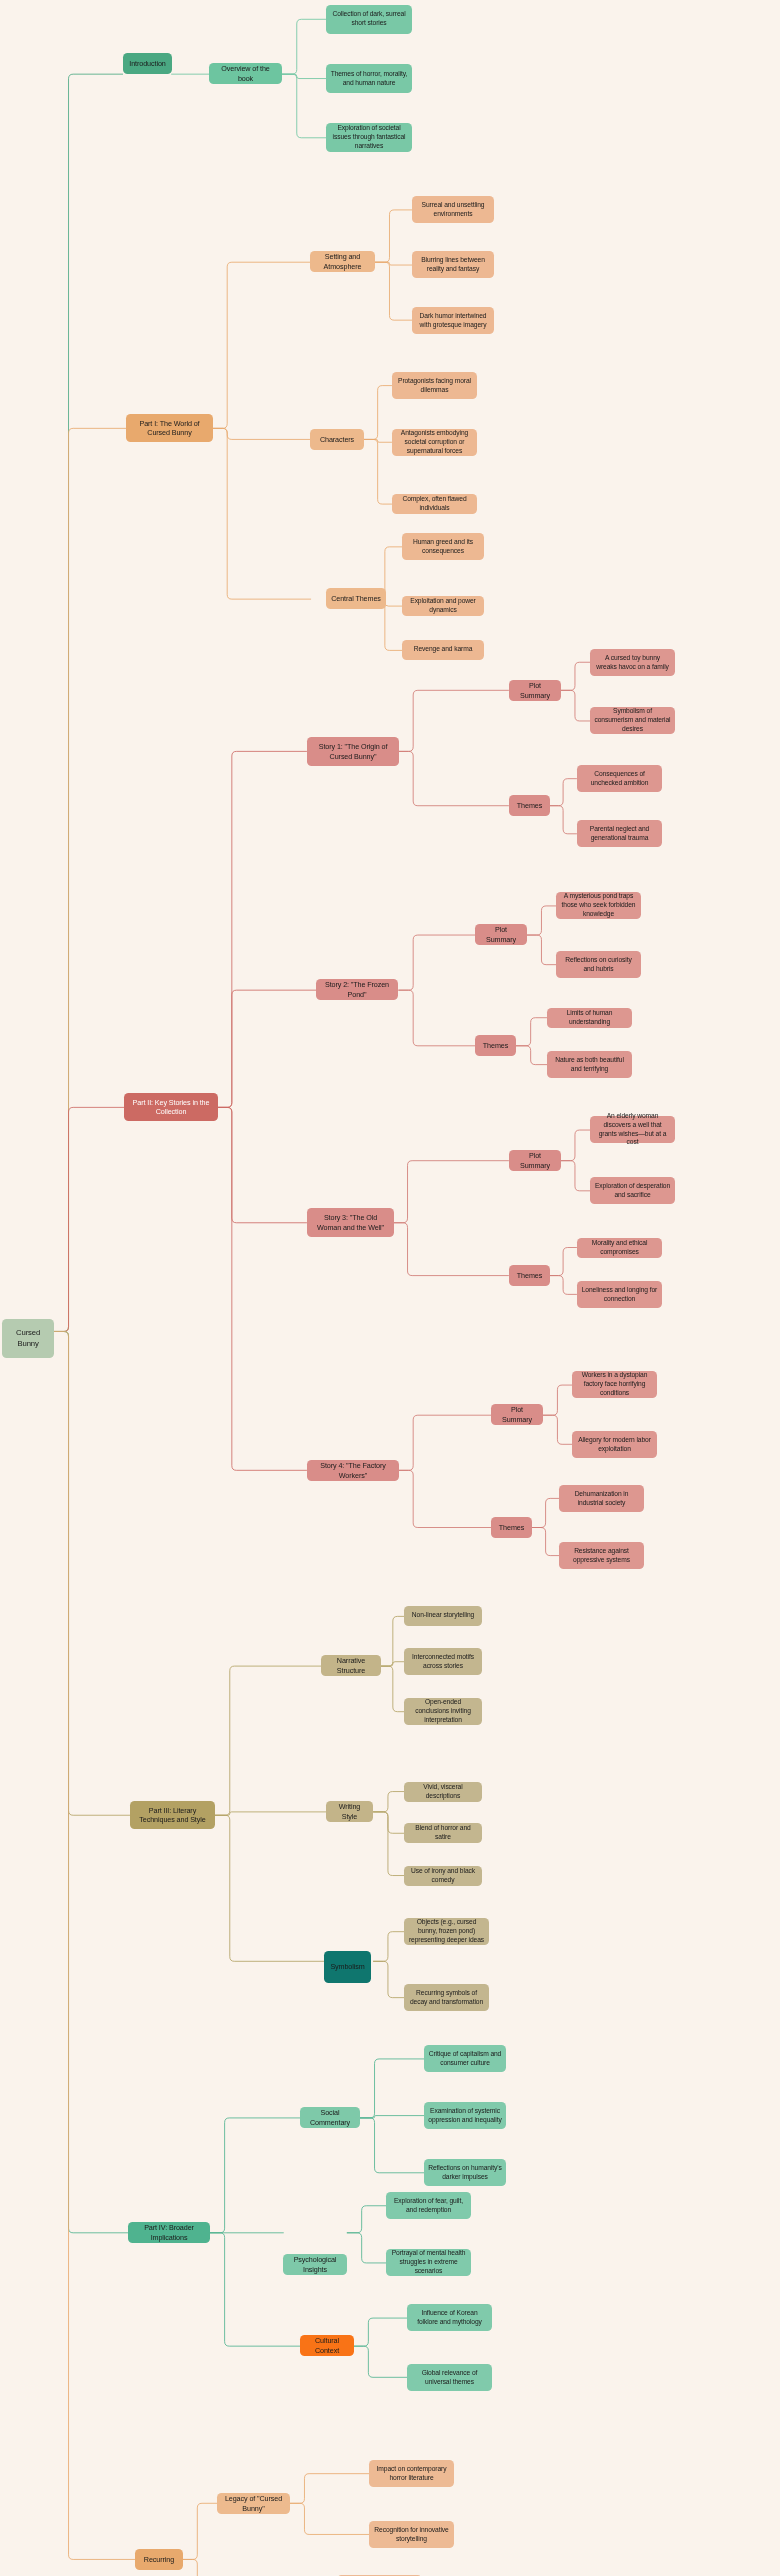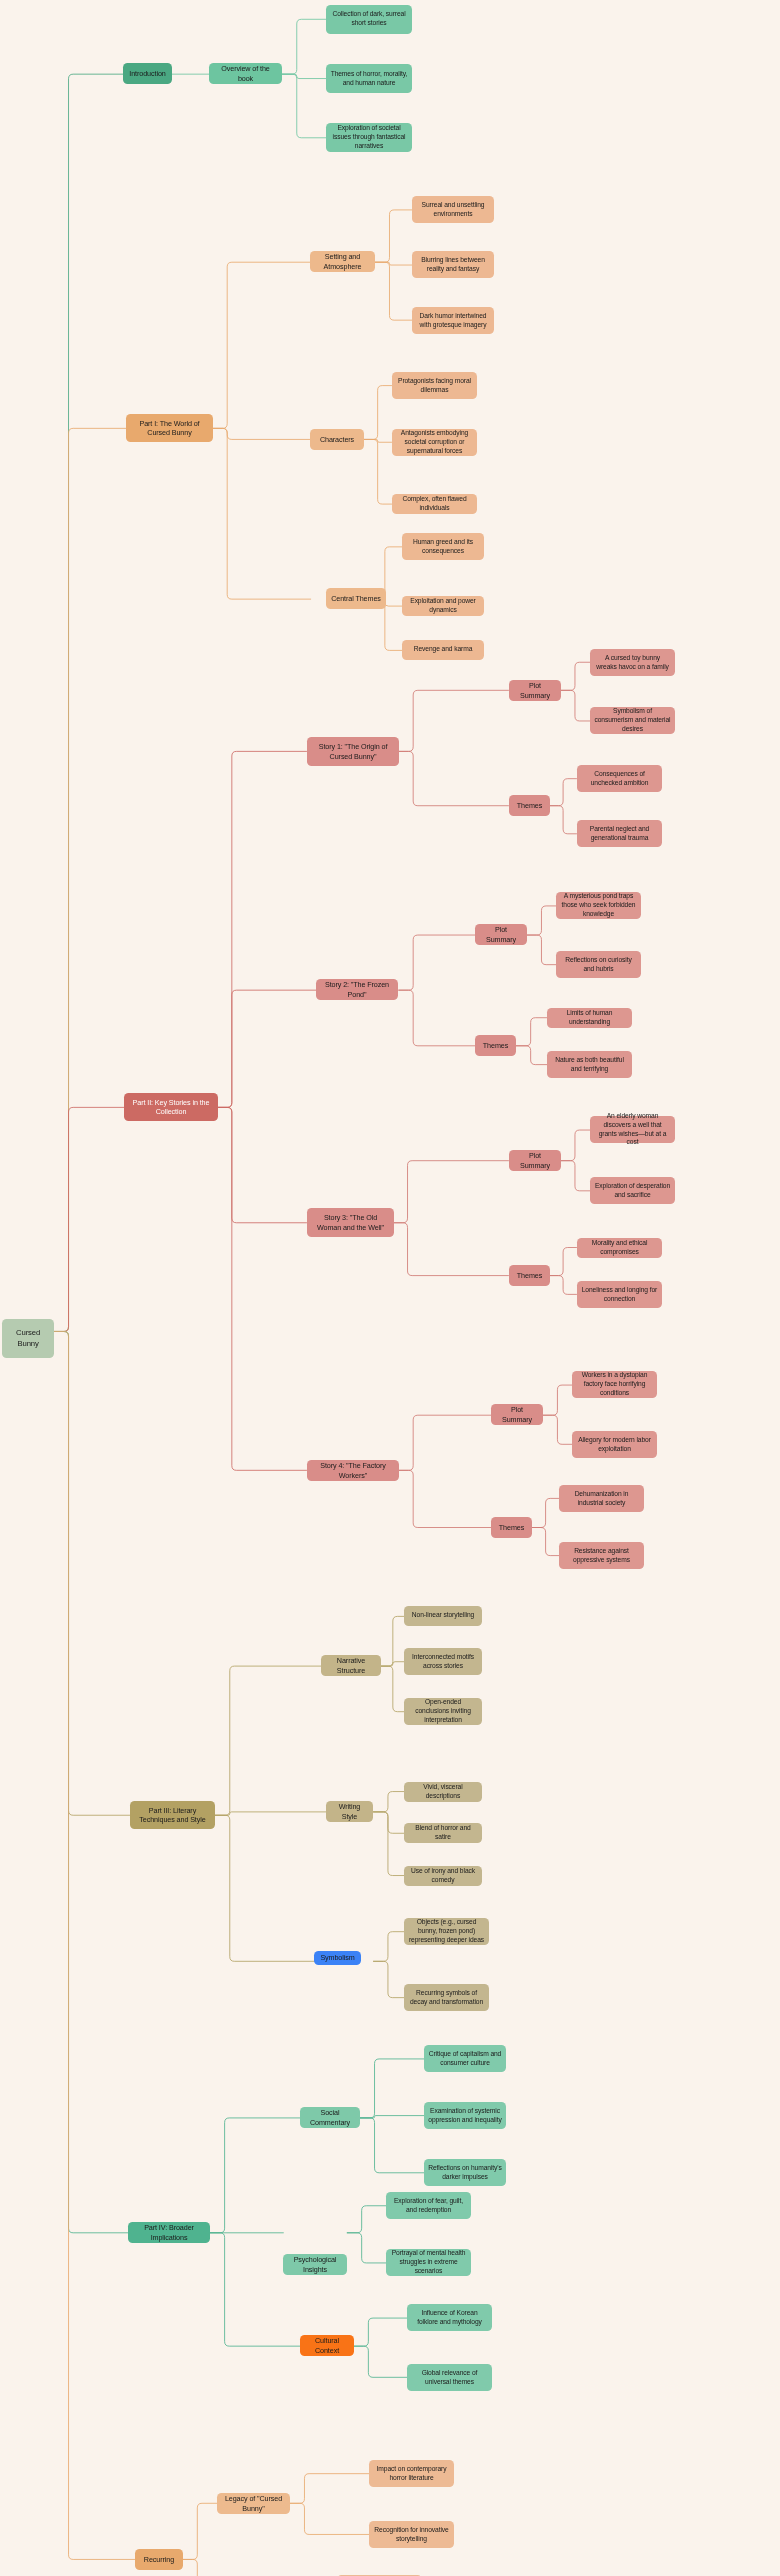--- a/index.html
+++ b/index.html
@@ -106,21 +106,21 @@
       <path d="M 687 4553.5 L 706 4553.5 Q 715 4553.5 715 4562.5 L 715 4605 Q 715 4614 724 4614 L 790 4614" fill="none" stroke="#4fb38f" stroke-width="1.6" stroke-linecap="round"></path>
       <path d="M 355 4967.5 L 374 4967.5 Q 383 4967.5 383 4958.5 L 383 4867.5 Q 383 4858.5 392 4858.5 L 422 4858.5" fill="none" stroke="#e8a96d" stroke-width="1.6" stroke-linecap="round"></path>
       <path d="M 563 4858.5 L 582 4858.5 Q 591 4858.5 591 4849.5 L 591 4810 Q 591 4801 600 4801 L 717 4801" fill="none" stroke="#e8a96d" stroke-width="1.6" stroke-linecap="round"></path>
       <path d="M 563 4858.5 L 582 4858.5 Q 591 4858.5 591 4867.5 L 591 4910 Q 591 4919 600 4919 L 717 4919" fill="none" stroke="#e8a96d" stroke-width="1.6" stroke-linecap="round"></path>
       <path d="M 355 4967.5 L 374 4967.5 Q 383 4967.5 383 4976.5 L 383 5067.5 Q 383 5076.5 392 5076.5 L 422 5076.5" fill="none" stroke="#e8a96d" stroke-width="1.6" stroke-linecap="round"></path>
       <path d="M 563 5076.5 L 582 5076.5 Q 591 5076.5 591 5067.5 L 591 5034 Q 591 5025 600 5025 L 655 5025" fill="none" stroke="#e8a96d" stroke-width="1.6" stroke-linecap="round"></path>
       <path d="M 563 5076.5 L 582 5076.5 Q 591 5076.5 591 5085.5 L 591 5129 Q 591 5138 600 5138 L 655 5138" fill="none" stroke="#e8a96d" stroke-width="1.6" stroke-linecap="round"></path>
     </svg>
   <div id="nodes">
       <div class="node root" style="left: 2.1px; top: 1319px; width: 52px; height: 39px; background: rgb(181, 203, 176);">Cursed Bunny</div>
-      <div class="node lvl1" style="left: 123px; top: 63px; width: 49px; height: 21px; background: rgb(74, 168, 130);">Introduction</div>
+      <div class="node lvl1" style="left: 123px; top: 53px; width: 49px; height: 21px; background: rgb(74, 168, 130);">Introduction</div>
       <div class="node lvl1" style="left: 209px; top: 63px; width: 73px; height: 21px; background: rgb(109, 197, 160);">Overview of the book</div>
       <div class="node leaf" style="left: 326px; top: 4.6px; width: 86px; height: 29px; background: rgb(121, 200, 166);">Collection of dark, surreal short stories</div>
       <div class="node leaf" style="left: 326px; top: 64px; width: 86px; height: 29px; background: rgb(121, 200, 166);">Themes of horror, morality, and human nature</div>
       <div class="node leaf" style="left: 326px; top: 123px; width: 86px; height: 29px; background: rgb(121, 200, 166);">Exploration of societal issues through fantastical narratives</div>
       <div class="node lvl1" style="left: 126px; top: 414px; width: 87px; height: 28px; background: rgb(232, 169, 109);">Part I: The World of Cursed Bunny</div>
       <div class="node lvl1" style="left: 310px; top: 251px; width: 65px; height: 21px; background: rgb(237, 185, 140);">Setting and Atmosphere</div>
       <div class="node leaf" style="left: 412px; top: 196px; width: 82px; height: 27px; background: rgb(237, 184, 146);">Surreal and unsettling environments</div>
       <div class="node leaf" style="left: 412px; top: 251px; width: 82px; height: 27px; background: rgb(237, 184, 146);">Blurring lines between reality and fantasy</div>
       <div class="node leaf" style="left: 412px; top: 307px; width: 82px; height: 27px; background: rgb(237, 184, 146);">Dark humor intertwined with grotesque imagery</div>
       <div class="node lvl1" style="left: 310px; top: 429px; width: 54px; height: 21px; background: rgb(237, 185, 140);">Characters</div>
@@ -162,21 +162,21 @@
       <div class="node leaf" style="left: 559px; top: 1542px; width: 85px; height: 27px; background: rgb(221, 151, 144);">Resistance against oppressive systems</div>
       <div class="node lvl1" style="left: 130px; top: 1801px; width: 85px; height: 28px; background: rgb(179, 161, 99);">Part III: Literary Techniques and Style</div>
       <div class="node lvl1" style="left: 321px; top: 1655px; width: 60px; height: 21px; background: rgb(195, 180, 137);">Narrative Structure</div>
       <div class="node leaf" style="left: 404px; top: 1606px; width: 78px; height: 19.6px; background: rgb(195, 182, 143);">Non-linear storytelling</div>
       <div class="node leaf" style="left: 404px; top: 1648px; width: 78px; height: 27px; background: rgb(195, 182, 143);">Interconnected motifs across stories</div>
       <div class="node leaf" style="left: 404px; top: 1698px; width: 78px; height: 27px; background: rgb(195, 182, 143);">Open-ended conclusions inviting interpretation</div>
       <div class="node lvl1" style="left: 326px; top: 1801px; width: 47px; height: 21px; background: rgb(195, 180, 137);">Writing Style</div>
       <div class="node leaf" style="left: 404px; top: 1782px; width: 78px; height: 19.6px; background: rgb(195, 182, 143);">Vivid, visceral descriptions</div>
       <div class="node leaf" style="left: 404px; top: 1823px; width: 78px; height: 19.6px; background: rgb(195, 182, 143);">Blend of horror and satire</div>
       <div class="node leaf" style="left: 404px; top: 1866px; width: 78px; height: 19.6px; background: rgb(195, 182, 143);">Use of irony and black comedy</div>
-      <div class="node lvl1" style="left: 314px; top: 1951px; width: 47px; height: 14px; background: #3b82f6;">Symbolism</div>
+      <div class="node lvl1" style="left: 324px; top: 1951px; width: 47px; height: 32px; background: #0f766e;">Symbolism</div>
       <div class="node leaf" style="left: 404px; top: 1918px; width: 85px; height: 27px; background: rgb(195, 182, 143);">Objects (e.g., cursed bunny, frozen pond) representing deeper ideas</div>
       <div class="node leaf" style="left: 404px; top: 1984px; width: 85px; height: 27px; background: rgb(195, 182, 143);">Recurring symbols of decay and transformation</div>
       <div class="node lvl1" style="left: 128px; top: 2222px; width: 82px; height: 21px; background: rgb(79, 179, 143);">Part IV: Broader Implications</div>
       <div class="node lvl1" style="left: 300px; top: 2107px; width: 60px; height: 21px; background: rgb(126, 201, 169);">Social Commentary</div>
       <div class="node leaf" style="left: 424px; top: 2045px; width: 82px; height: 27px; background: rgb(128, 202, 171);">Critique of capitalism and consumer culture</div>
       <div class="node leaf" style="left: 424px; top: 2102px; width: 82px; height: 27px; background: rgb(128, 202, 171);">Examination of systemic oppression and inequality</div>
       <div class="node leaf" style="left: 424px; top: 2159px; width: 82px; height: 27px; background: rgb(128, 202, 171);">Reflections on humanity's darker impulses</div>
       <div class="node lvl1" style="left: 283px; top: 2222px; width: 64px; height: 21px; background: rgb(126, 201, 169); margin-top: 32px;">Psychological Insights</div>
       <div class="node leaf" style="left: 386px; top: 2192px; width: 85px; height: 27px; background: rgb(128, 202, 171);">Exploration of fear, guilt, and redemption</div>
       <div class="node leaf" style="left: 386px; top: 2249px; width: 85px; height: 27px; background: rgb(128, 202, 171);">Portrayal of mental health struggles in extreme scenarios</div>

